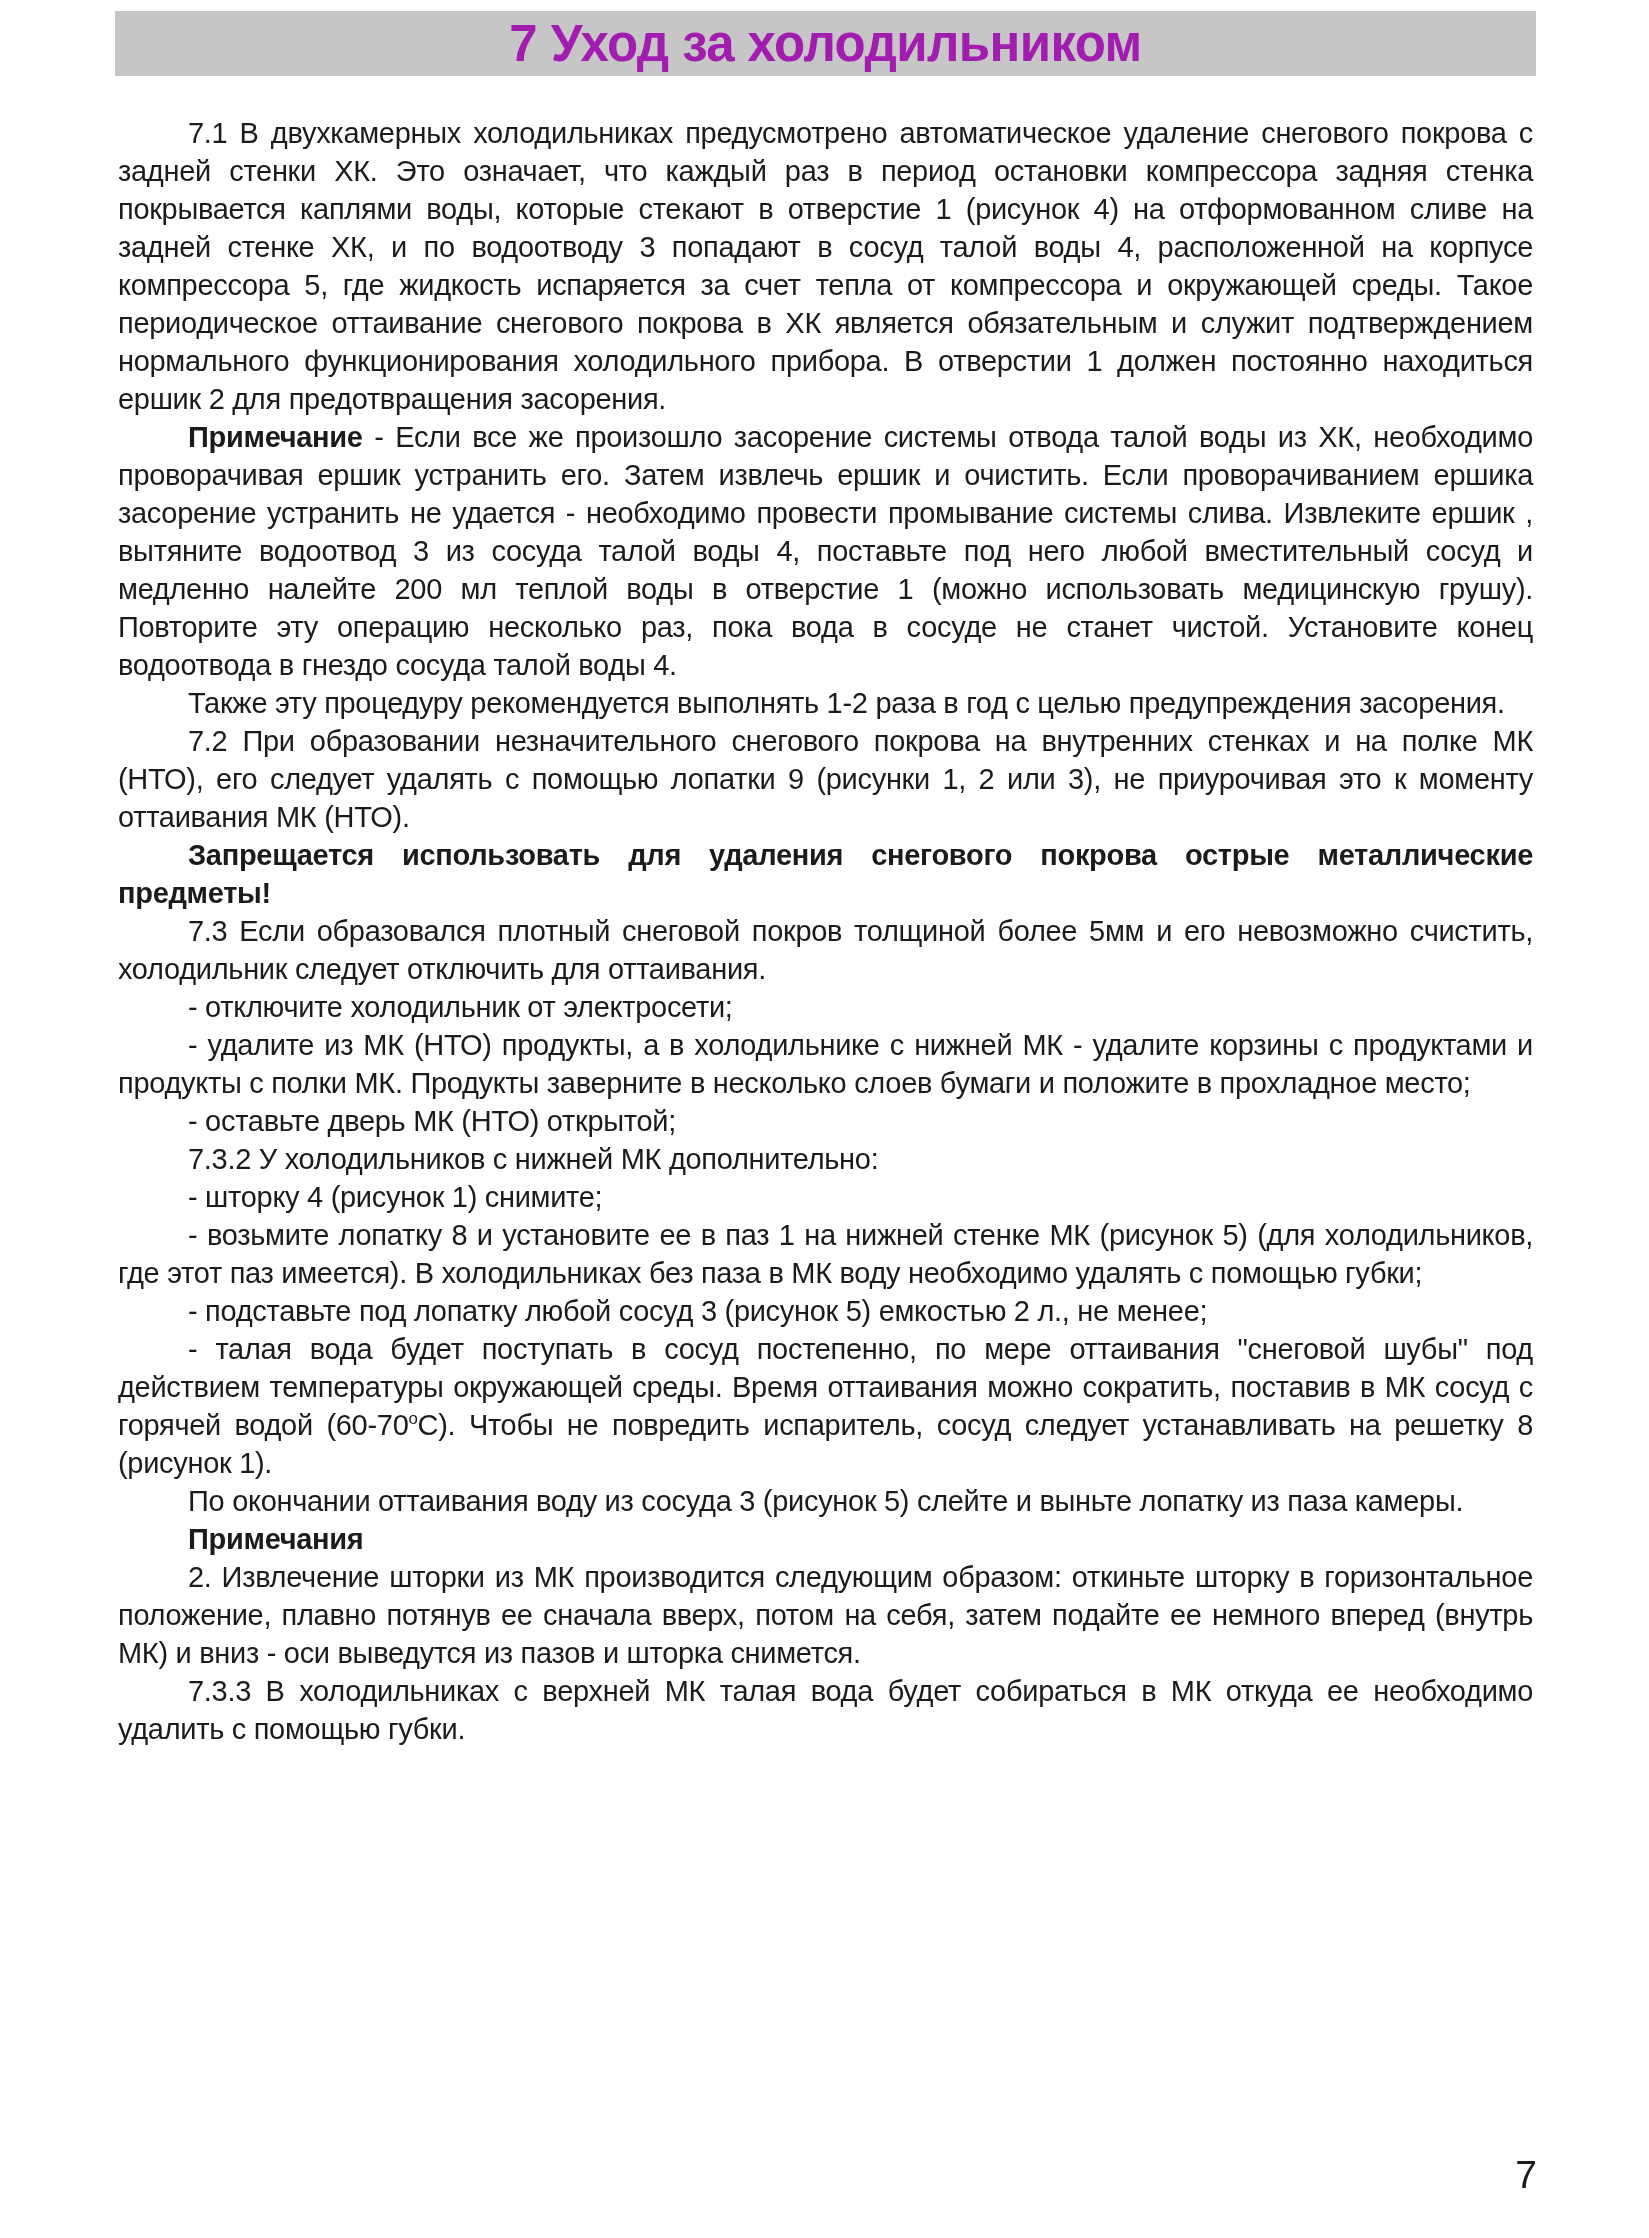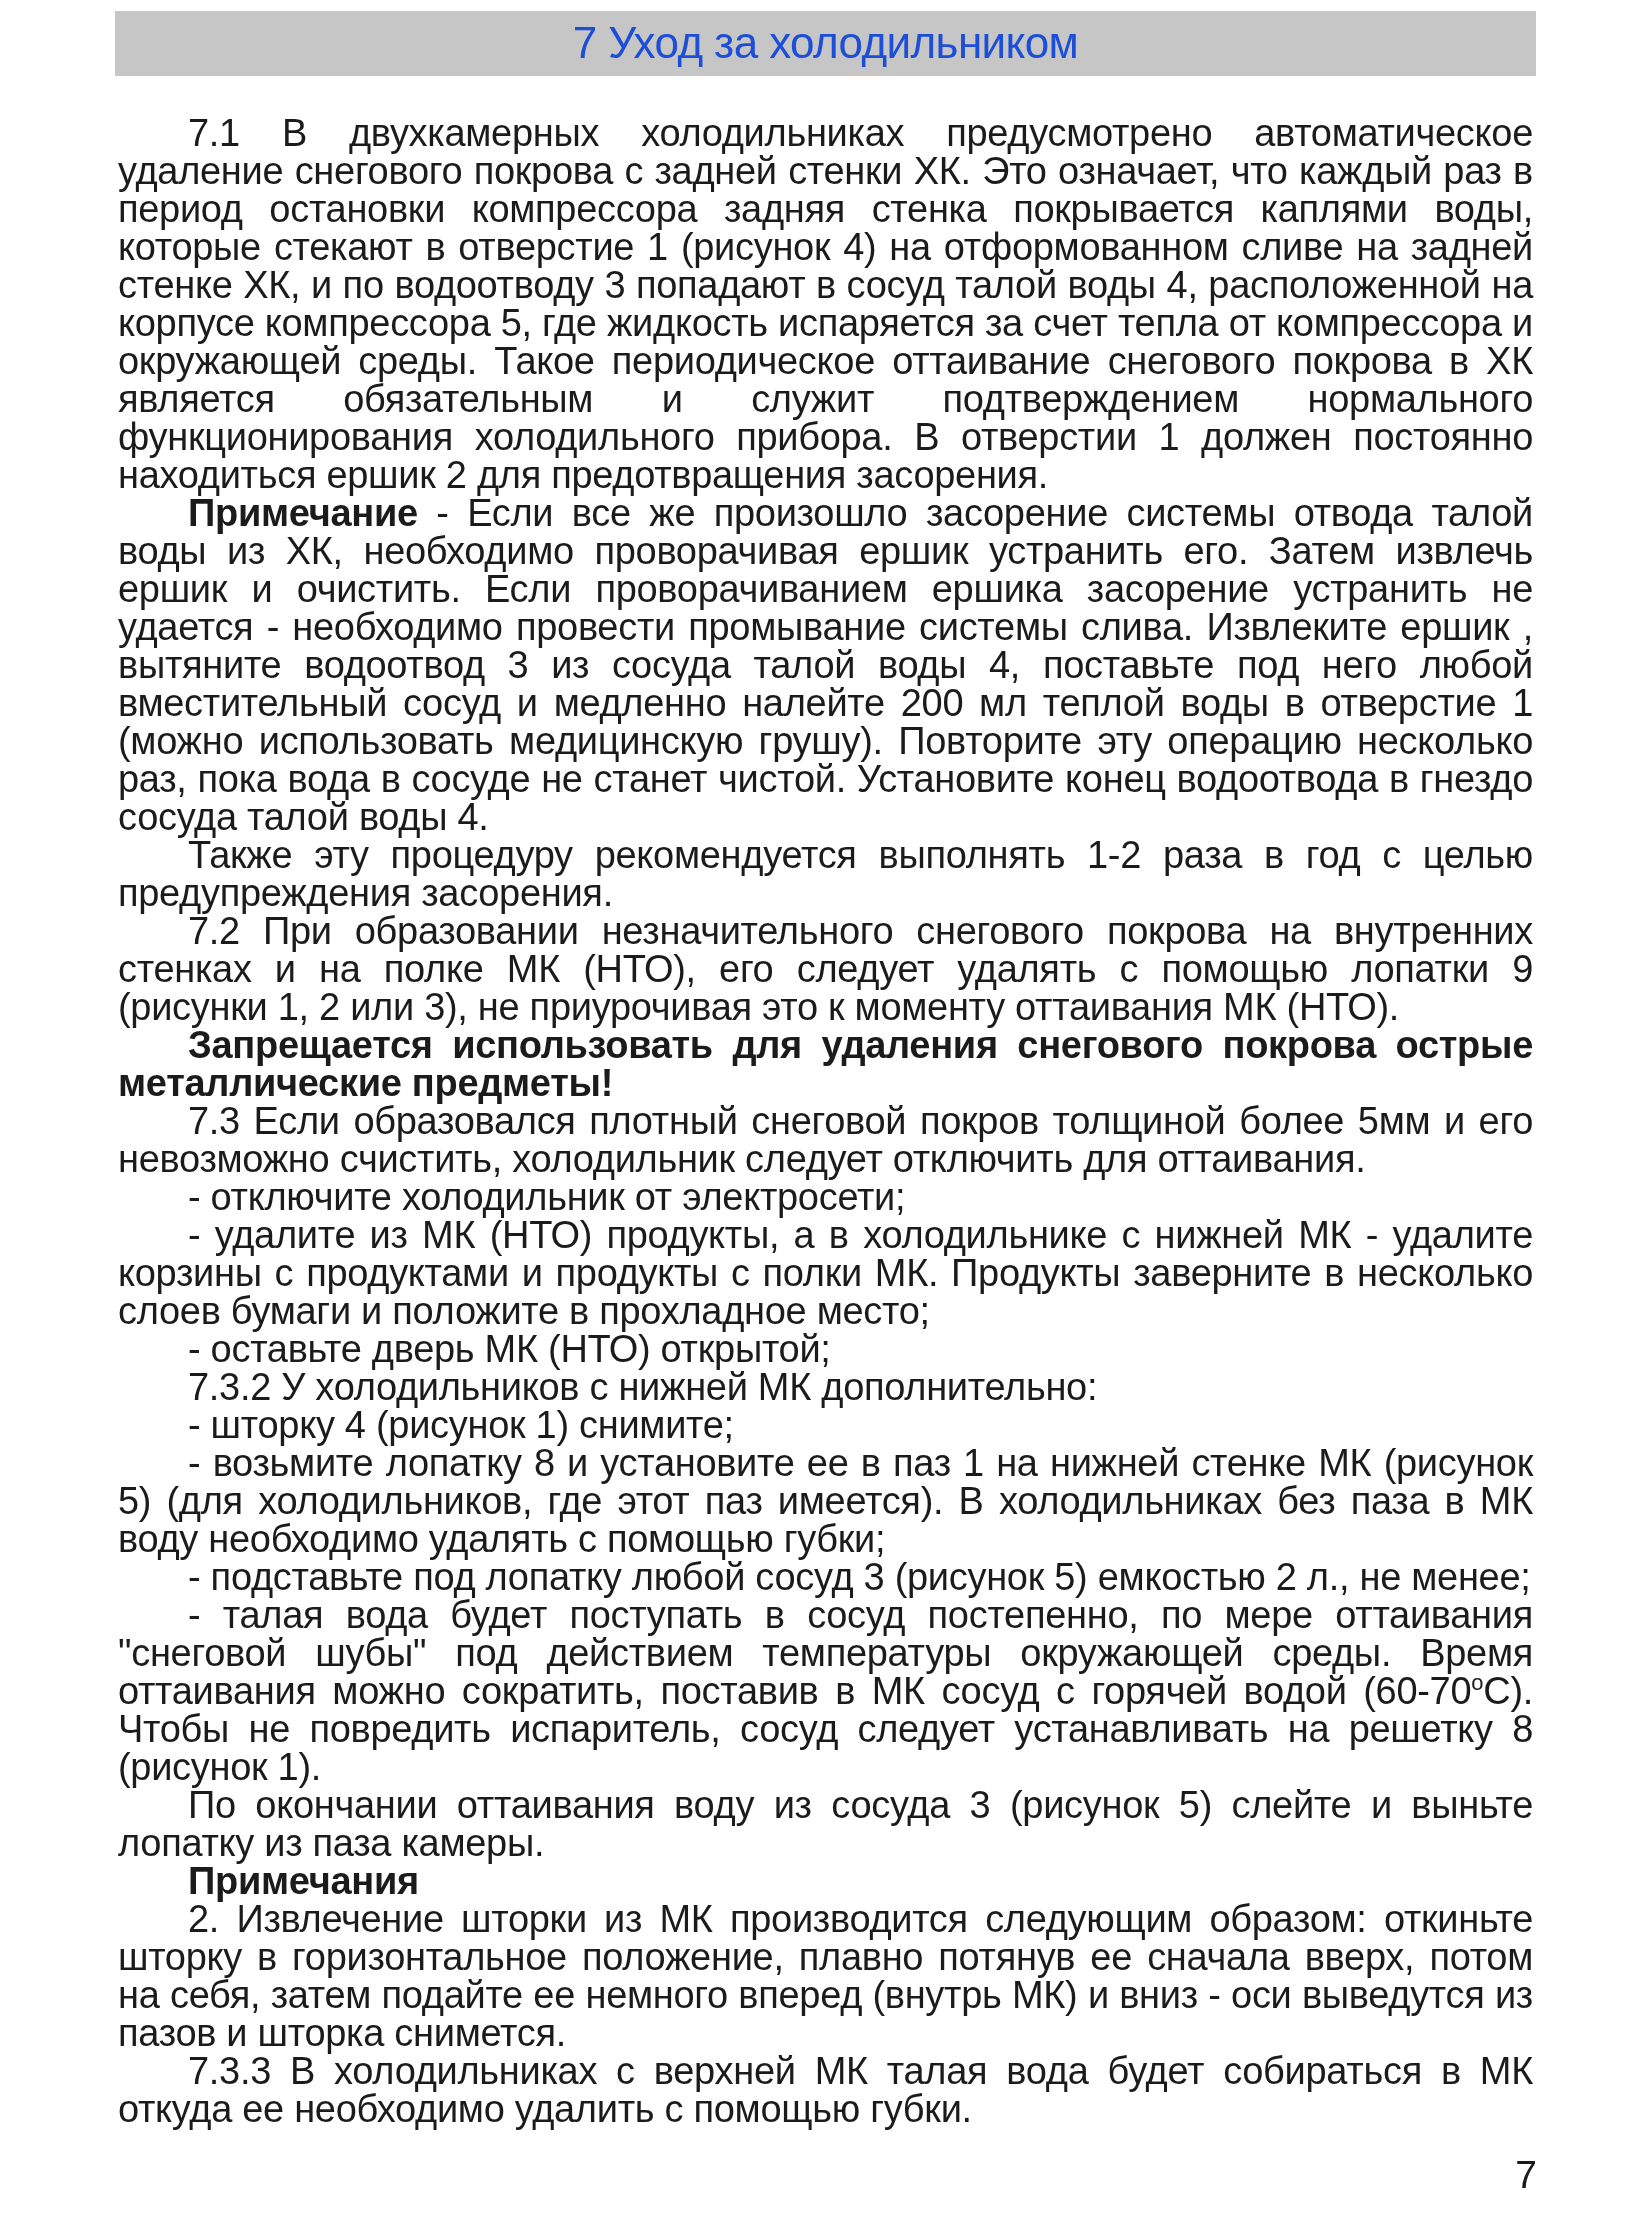--- a/index.html
+++ b/index.html
@@ -12,30 +12,30 @@
     -webkit-font-smoothing: antialiased;
   }
   .page { position: absolute; inset: 0; background: #ffffff; overflow: hidden; }
   .header-bar {
     position: absolute; left: 115px; top: 10.6px;
     width: 1421px; height: 65px;
     background: #c6c6c6;
     display: flex; align-items: center; justify-content: center;
   }
   .header-title {
-    font-weight: normal;
-    font-size: 44px;
+    font-weight: bold;
+    font-size: 51px;
     letter-spacing: -0.6px;
-    color: #1d4ed8;
+    color: #a21caf;
     white-space: nowrap;
   }
   .content {
     position: absolute; left: 118px; top: 114px;
     width: 1415px;
-    font-size: 38px;
+    font-size: 29px;
     line-height: 38px;
     letter-spacing: -0.3px;
     text-align: justify;
   }
   .para { margin: 0; text-indent: 70px; }
   .bold { font-weight: bold; }
   .content sup { font-size: 58%; vertical-align: super; line-height: 0; }
   .page-number {
     position: absolute; top: 2153px; right: 113px;
     font-size: 39px; letter-spacing: 0;

